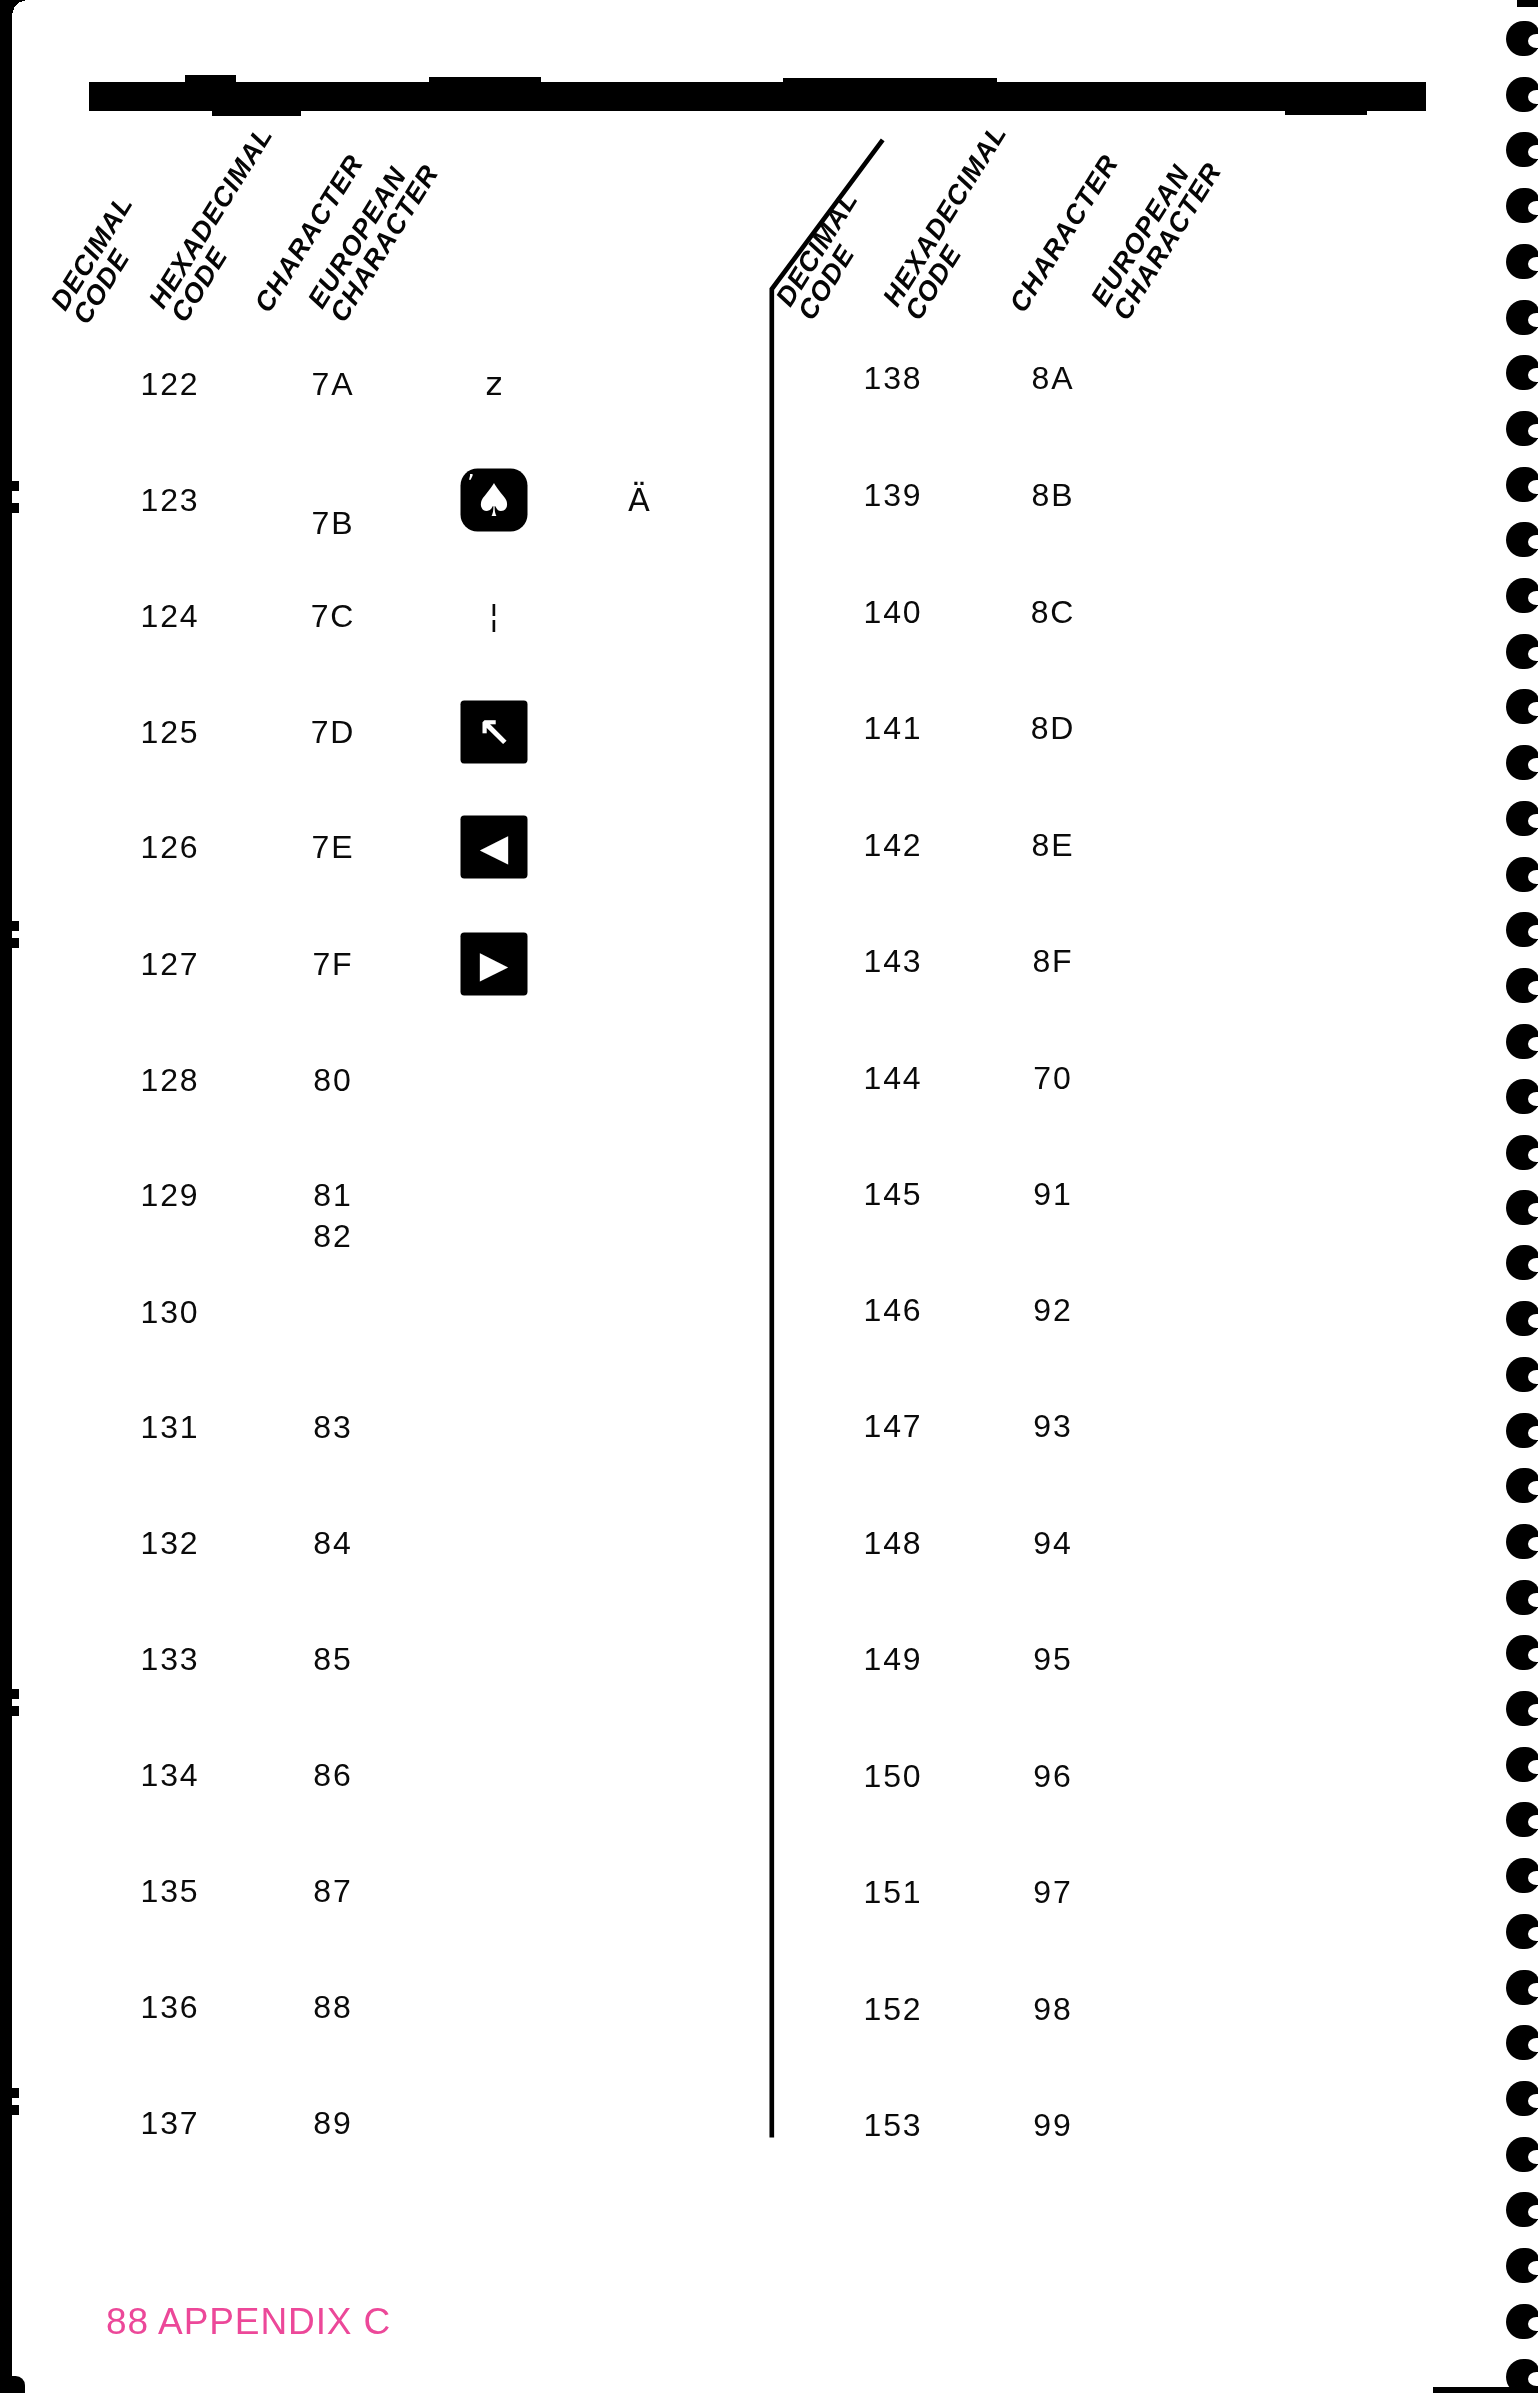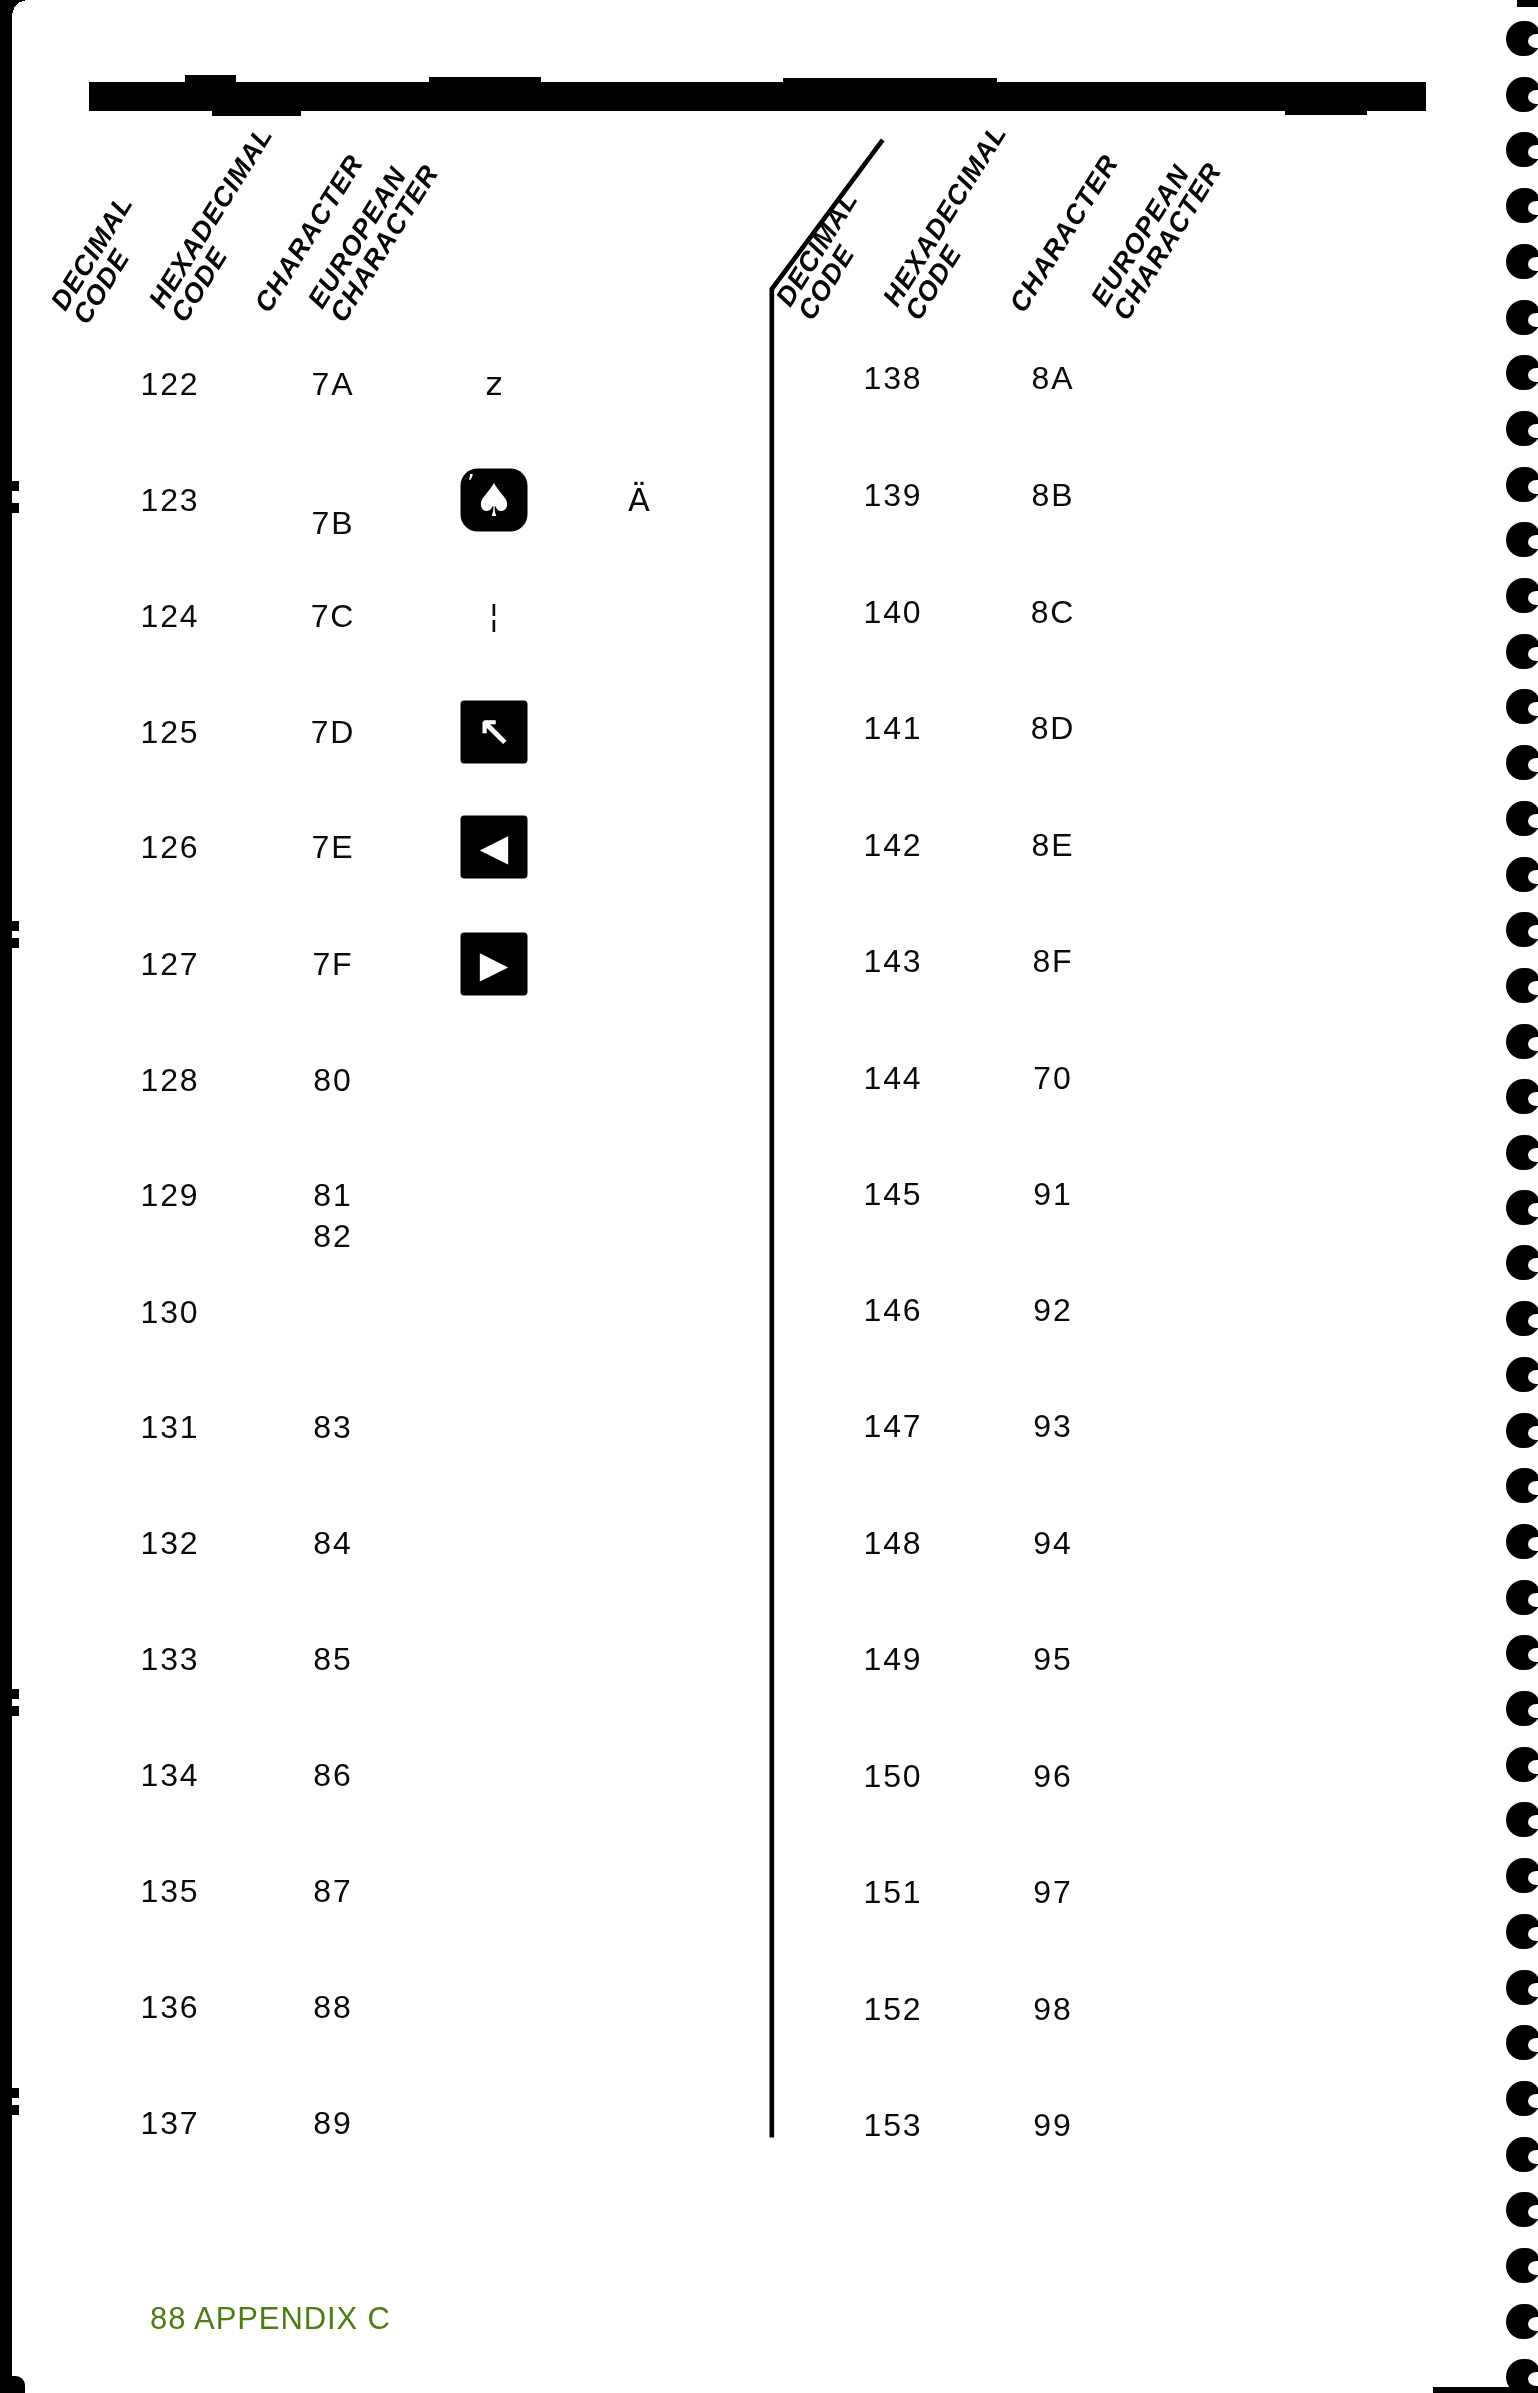--- a/index.html
+++ b/index.html
@@ -32,21 +32,21 @@
     position:absolute;transform:translate(-50%,-50%);width:67px;height:63px;background:#000;color:#fff;
     display:flex;align-items:center;justify-content:center;font-family:"DejaVu Sans",sans-serif;
   }
   .inv.rounded{border-radius:17px;}
   .inv.square{border-radius:3.7px;}
   .inv .comma{position:absolute;left:6.5px;top:0.9px;font-size:24px;color:#fff;font-family:"DejaVu Sans",sans-serif;}
   .glyph-spade{font-size:45px;}
   .glyph-arrow{font-size:41px;font-weight:700;}
   .glyph-tri{font-size:37px;}
   .divider-svg{position:absolute;left:0;top:0;}
-  .footer{position:absolute;left:106px;top:2301px;font-size:31px;letter-spacing:0.9px;color:#4d7c0f;white-space:nowrap;margin-left:44px;}
+  .footer{position:absolute;left:106px;top:2301px;font-size:37px;letter-spacing:0.9px;color:#ec4899;white-space:nowrap;}
   
   .blob{position:absolute;width:34px;height:35px;background:#000;border-radius:55% 45% 48% 52%;}
   .blob::after{content:"";position:absolute;width:17px;height:14px;background:#fff;border-radius:50%;right:-4.7px;top:13px;}
 </style>
 </head>
 <body>
 
 <div class="page">
 
   <div class="edge-left"></div>

